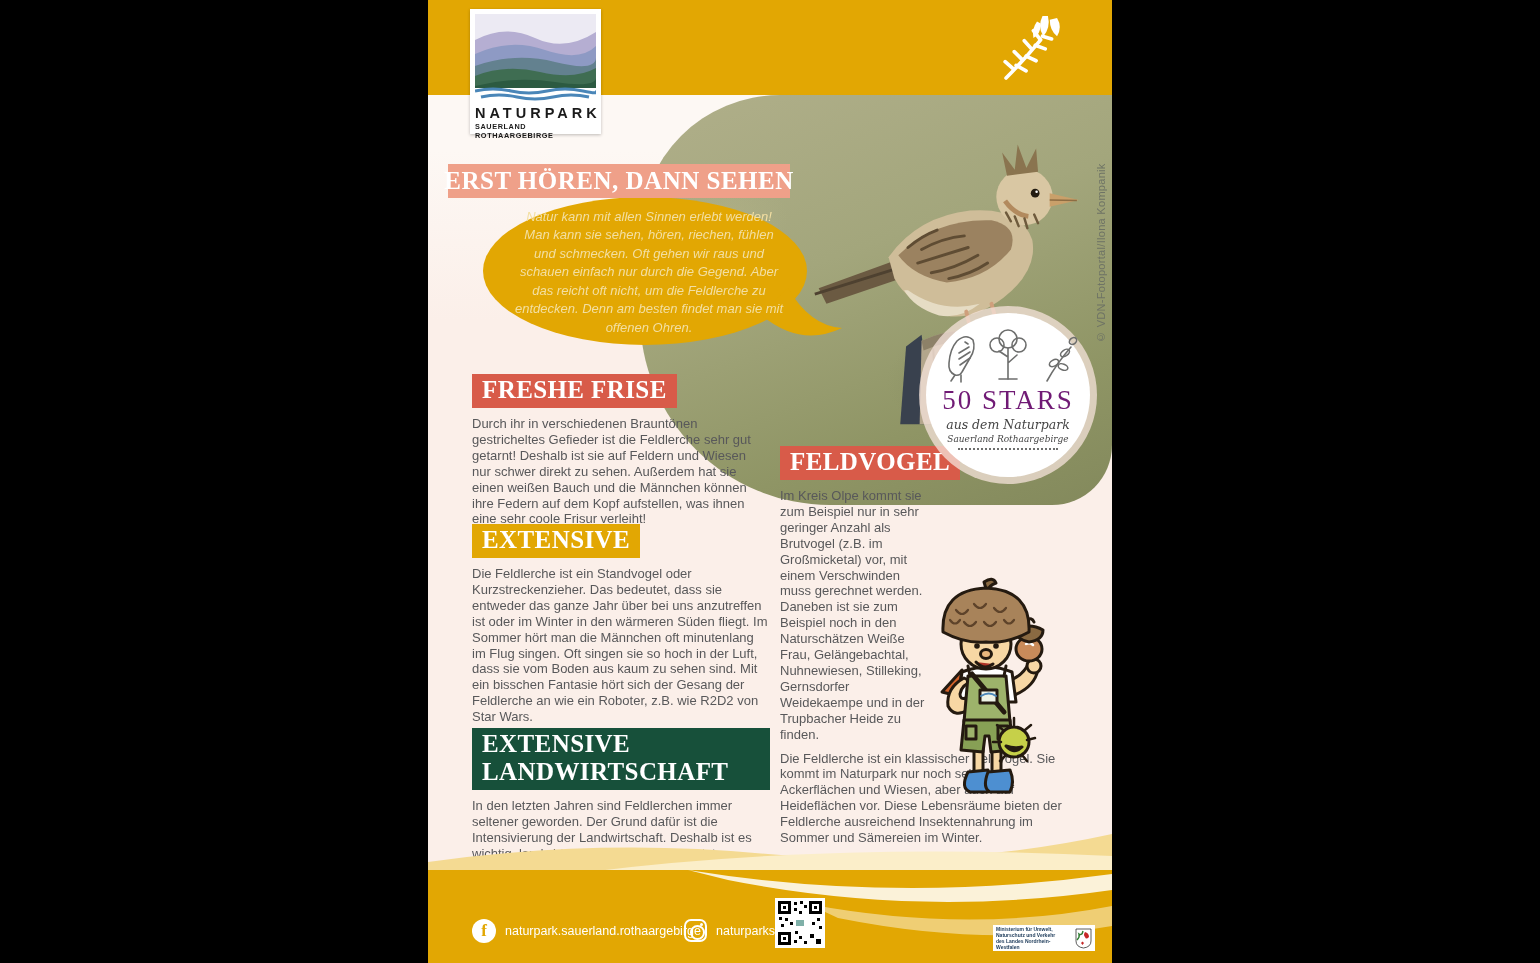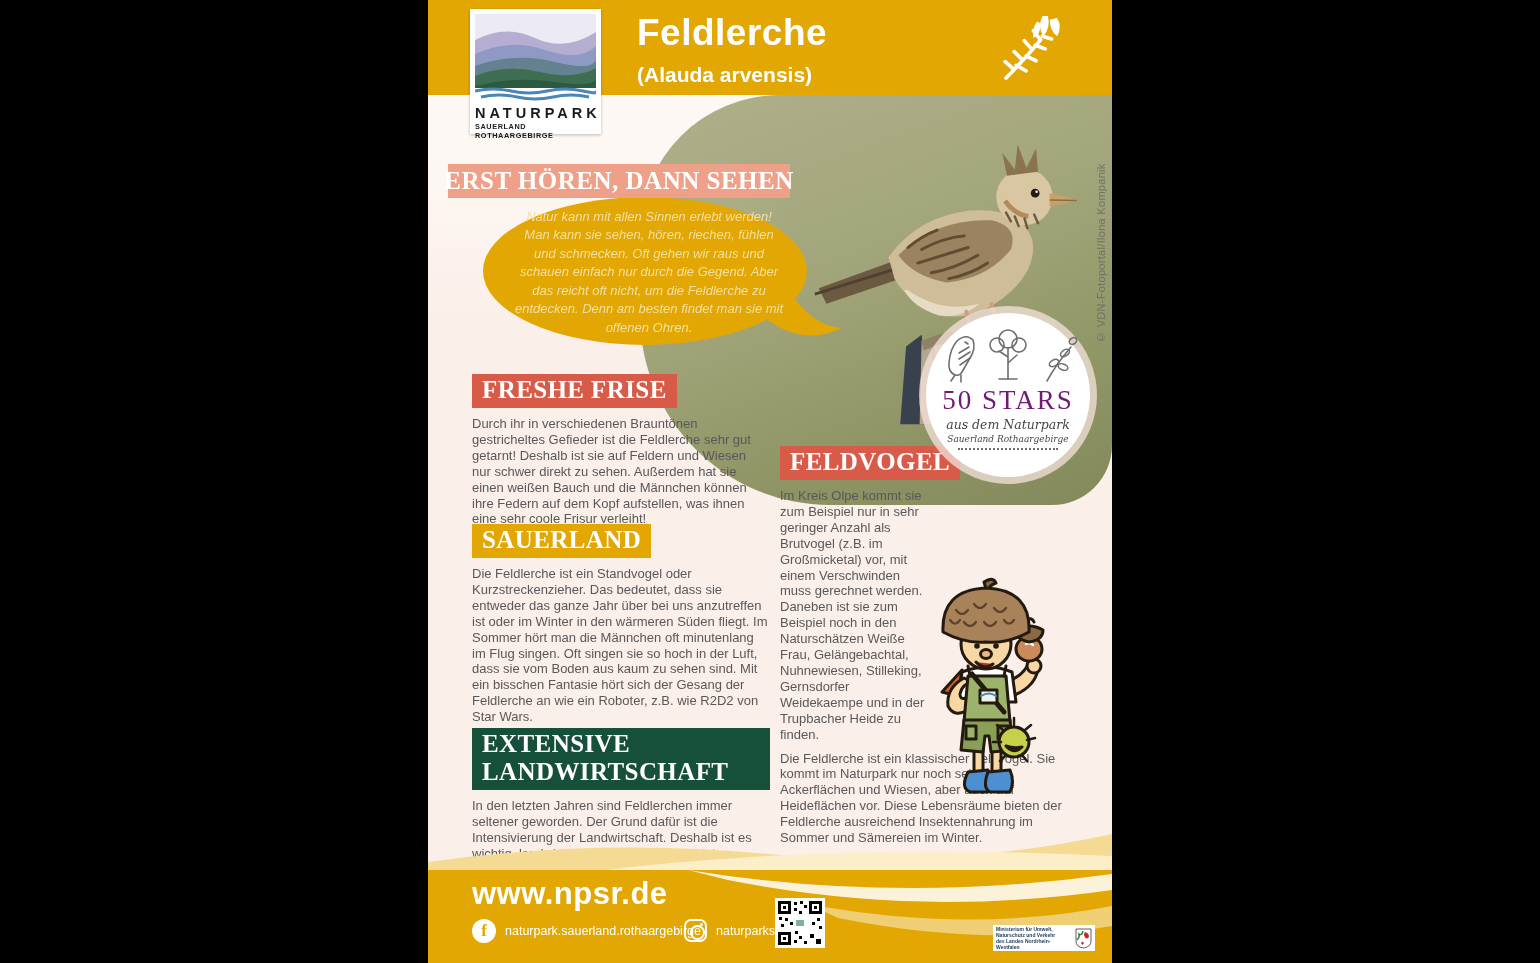--- a/index.html
+++ b/index.html
@@ -94,24 +94,20 @@
                   display:flex; align-items:center; padding:2px 3px; gap:2px; }
   .ministry-text { font-size:5px; line-height:1.25; color:#24415f; font-weight:bold; flex:1; }
 </style>
 </head>
 <body>
 
 <div class="stage">
   <div class="poster">
 
     <div class="header">
-      <div class="title-block">
-        <div class="main-title">Feldlerche</div>
-        <div class="sub-title">(Alauda arvensis)</div>
-      </div>
       <svg class="plant-icon" viewBox="0 0 90 86">
         <g stroke="#fff" stroke-width="4" stroke-linecap="round" fill="none">
           <path d="M22 76 Q40 58 60 34"></path>
           <path d="M30 66 l-9 -8 M33 62 l11 6 M40 56 l-9 -9 M44 52 l11 5 M50 44 l-8 -9 M54 40 l11 4 M59 33 l-7 -9 M62 30 l10 3"></path>
         </g>
         <g fill="#fff">
           <path d="M62 8 Q56 20 63 30 Q71 21 68 8 Z"></path>
           <path d="M70 12 Q70 24 78 30 Q84 20 78 10 Z"></path>
           <path d="M56 14 Q50 22 52 32 Q60 28 60 16 Z"></path>
         </g>
@@ -213,21 +209,21 @@
       <div class="stars-region">Sauerland Rothaargebirge</div>
       <div class="stars-dots"></div>
     </div>
 
     <div class="section" id="sec-freshe">
       <span class="sec-badge badge-red">FRESHE FRISE</span>
       <p class="sec-text">Durch ihr in verschiedenen Brauntönen gestricheltes Gefieder ist die Feldlerche sehr gut getarnt! Deshalb ist sie auf Feldern und Wiesen nur schwer direkt zu sehen. Außerdem hat sie einen weißen Bauch und die Männchen können ihre Federn auf dem Kopf aufstellen, was ihnen eine sehr coole Frisur verleiht!</p>
     </div>
 
     <div class="section" id="sec-ausdauernd">
-      <span class="sec-badge badge-gold">SAUERLAND</span>
+      <span class="sec-badge badge-gold">EXTENSIVE</span>
       <p class="sec-text">Die Feldlerche ist ein Standvogel oder Kurzstreckenzieher. Das bedeutet, dass sie entweder das ganze Jahr über bei uns anzutreffen ist oder im Winter in den wärmeren Süden fliegt. Im Sommer hört man die Männchen oft minutenlang im Flug singen. Oft singen sie so hoch in der Luft, dass sie vom Boden aus kaum zu sehen sind. Mit ein bisschen Fantasie hört sich der Gesang der Feldlerche an wie ein Roboter, z.B. wie R2D2 von Star Wars.</p>
     </div>
 
     <div class="section" id="sec-extensiv">
       <span class="sec-badge badge-green">EXTENSIVE LANDWIRTSCHAFT</span>
       <p class="sec-text">In den letzten Jahren sind Feldlerchen immer seltener geworden. Der Grund dafür ist die Intensivierung der Landwirtschaft. Deshalb ist es wichtig, landwirtschaftlich extensiv genutzte Flächen zu erhalten.</p>
     </div>
 
     <div class="section" id="sec-feldvogel">
       <span class="sec-badge badge-red">FELDVOGEL</span>
@@ -289,21 +285,20 @@
     <svg class="waves-top" viewBox="0 0 684 44" preserveAspectRatio="none">
       <path d="M0 44 L0 34 Q170 10 340 26 Q520 42 684 6 L684 44 Z" fill="#f4da92"></path>
       <path d="M160 44 Q400 14 684 28 L684 44 Z" fill="#fbeec9"></path>
     </svg>
 
     <div class="footer">
       <svg class="footer-swoosh" viewBox="0 0 684 93" preserveAspectRatio="none">
         <path d="M260 0 Q470 34 684 4 L684 20 Q490 48 300 10 Z" fill="rgba(255,255,255,0.85)"></path>
         <path d="M380 34 Q540 64 684 36 L684 56 Q560 78 410 48 Z" fill="rgba(255,255,255,0.45)"></path>
       </svg>
-      <div class="footer-url">www.npsr.de</div>
 
       <div class="social-row">
         <div class="fb-circle">f</div>
         <span class="social-label">naturpark.sauerland.rothaargebirge</span>
       </div>
 
       <div class="ig-row">
         <div class="ig-icon"></div>
         <span class="social-label">naturparksr</span>
       </div>

